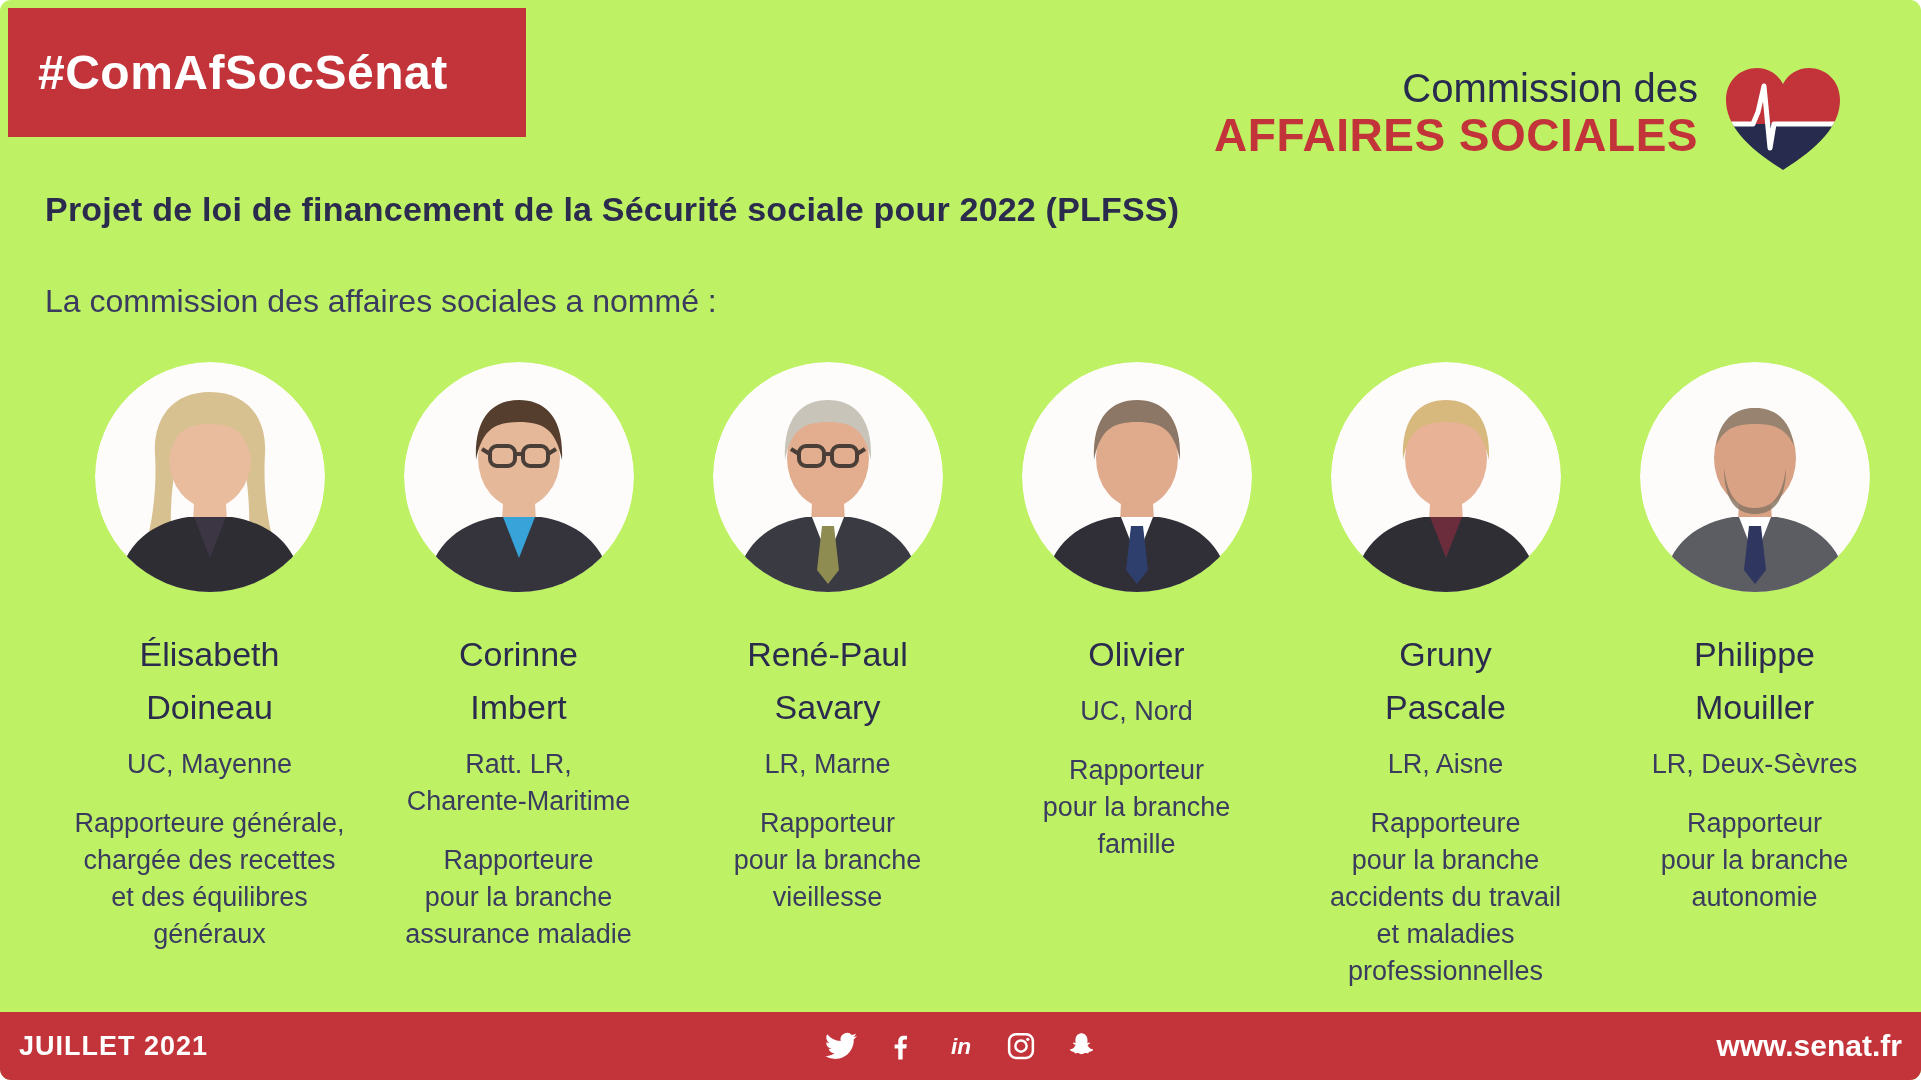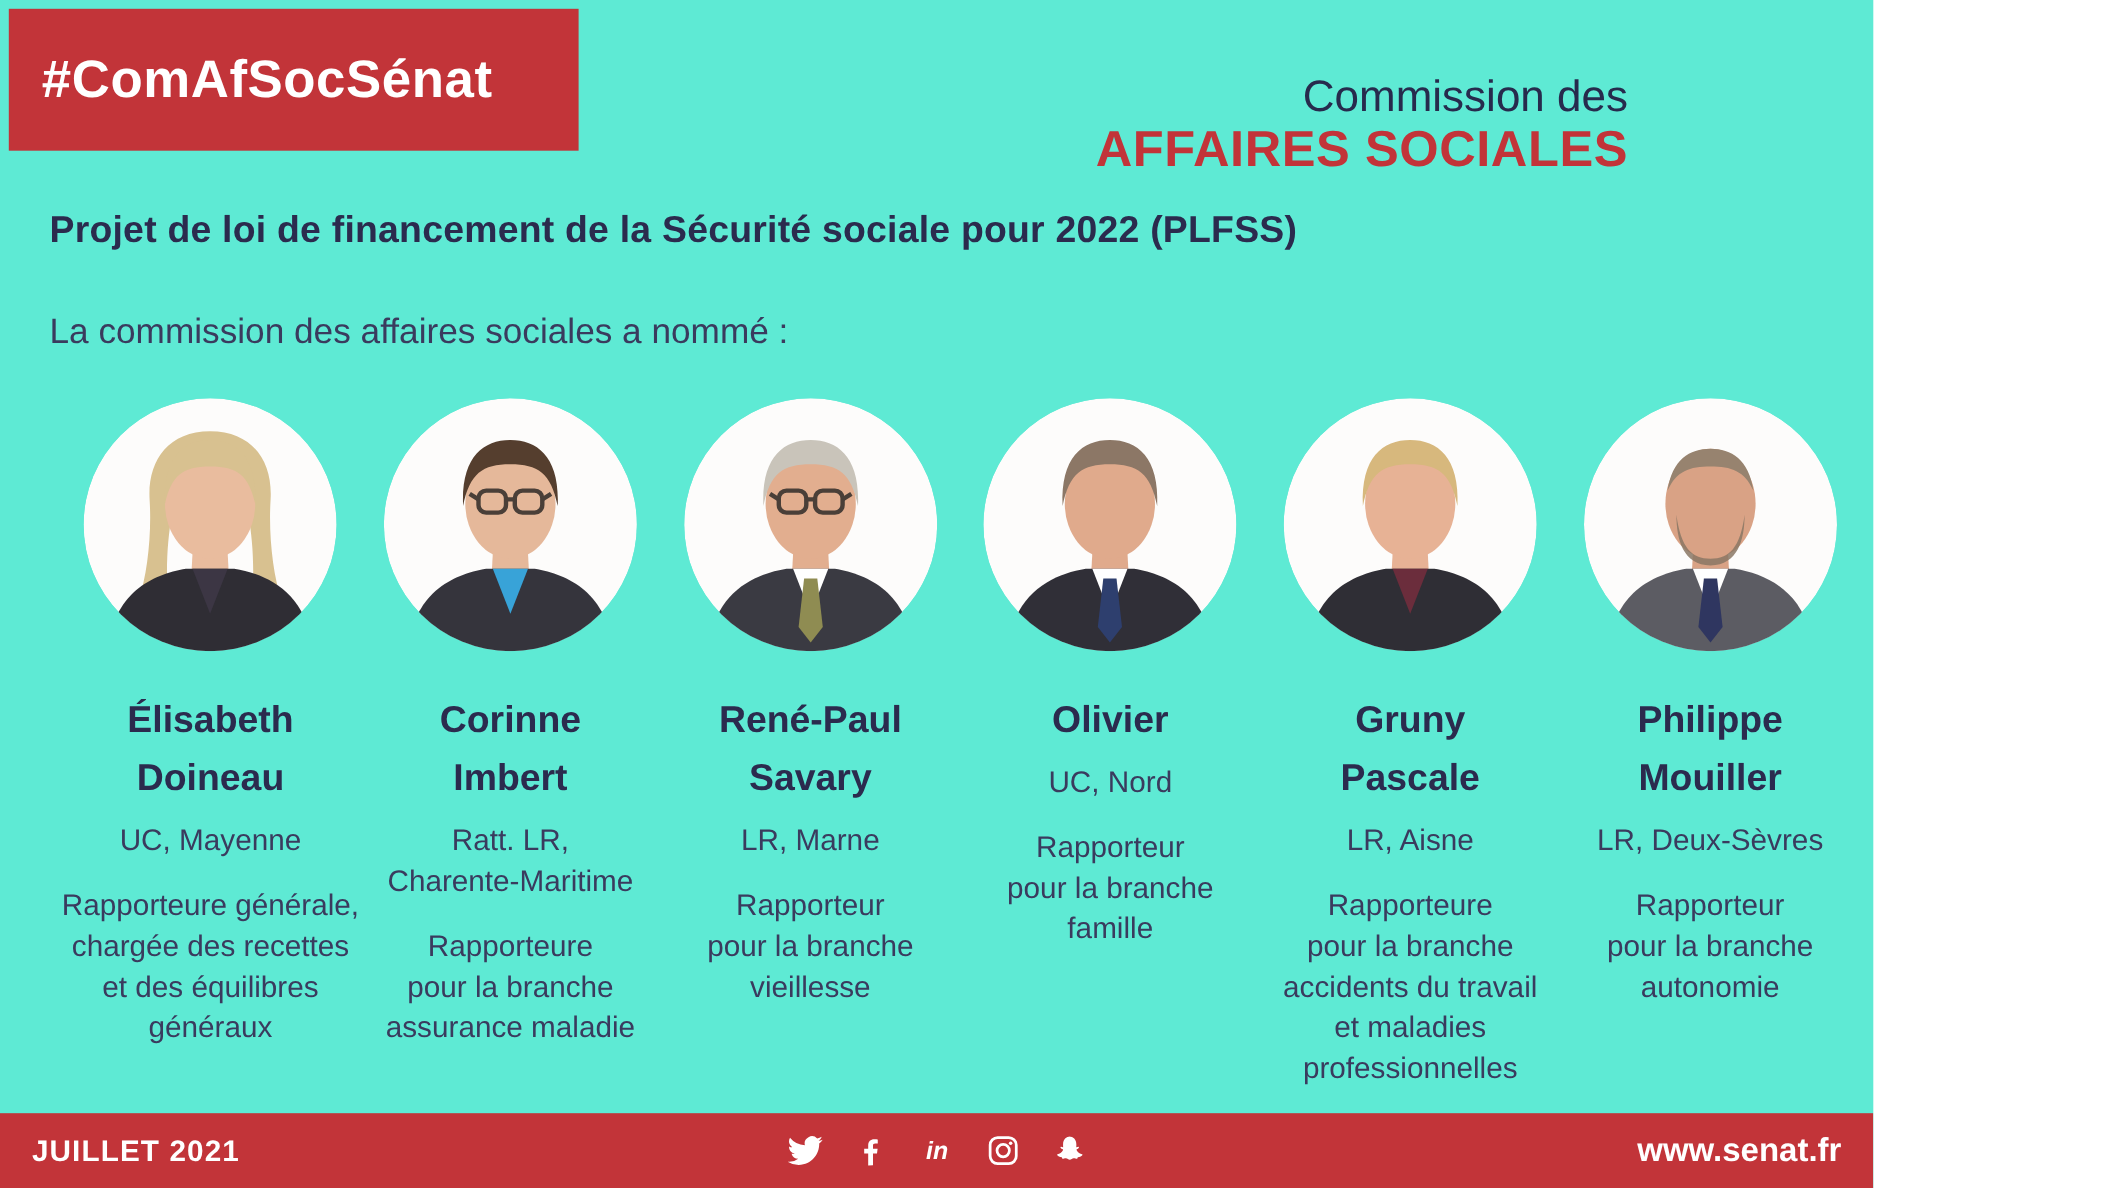--- a/index.html
+++ b/index.html
@@ -1,18 +1,18 @@
 <!DOCTYPE html>
 <html><head>
 <meta charset="utf-8">
 <style>
   html,body{margin:0;padding:0;}
   .page{
-    position:relative; width:1703px; height:1080px; background:#5eead4;
-    overflow:hidden; font-family:"Liberation Sans", sans-serif;
+    position:relative; width:1921px; height:1080px; background:#bef264;
+    overflow:hidden; font-family:"Liberation Sans", sans-serif;border-radius:11px;
     --red:#C23439; --navy-dark:#2B2B4E; --navy-text:#3A3B5E; --heart-navy:#272B4D;
   }
   
   .banner{
     position:absolute; left:8px; top:8px; width:518px; height:129px;
     background:var(--red); display:flex; align-items:center; padding-left:30px;
     box-sizing:border-box;
   }
   .banner .hashtag{ color:#fff; font-size:48px; font-weight:bold; letter-spacing:.5px; }
 
@@ -33,36 +33,36 @@
   }
 
   
   .members{
     position:absolute; top:362px; left:55px; right:12px;
     display:flex;
   }
   .member{ flex:1 1 0; text-align:center; min-width:0; }
   .photo{ width:230px; height:230px; margin:0 auto 36px auto; }
   .photo svg{ display:block; }
-  .name{ color:var(--navy-dark); font-size:34px; font-weight:bold; line-height:53px;margin-top:35px; }
+  .name{ color:var(--navy-dark); font-size:34px; font-weight:normal; line-height:53px;margin-top:35px; }
   .name .nm{ display:block; }
   .party{
     margin-top:12px; color:var(--navy-text); font-size:27px; line-height:37px;
     white-space:pre-line;
   }
   .role{
     margin-top:22px; color:var(--navy-text); font-size:27px; line-height:37px;
     white-space:pre-line;
   }
 
   
   .footer{
     position:absolute; left:0; right:0; bottom:0; height:68px; background:var(--red);
     display:flex; align-items:center; justify-content:space-between;
-    padding:0 29px; box-sizing:border-box;
+    padding:0 19px; box-sizing:border-box;
   }
   .footer .date{ color:#fff; font-size:27px; font-weight:bold; letter-spacing:1px; }
   .footer .website{ color:#fff; font-size:30px; font-weight:bold; }
   .social{
     position:absolute; left:50%; top:50%; transform:translate(-50%,-50%);
     display:flex; align-items:center; gap:28px;
   }
   .social .sicon{ width:32px; height:32px; display:flex; align-items:center; justify-content:center; cursor:pointer;font-style:italic; }
 </style>
 </head>

